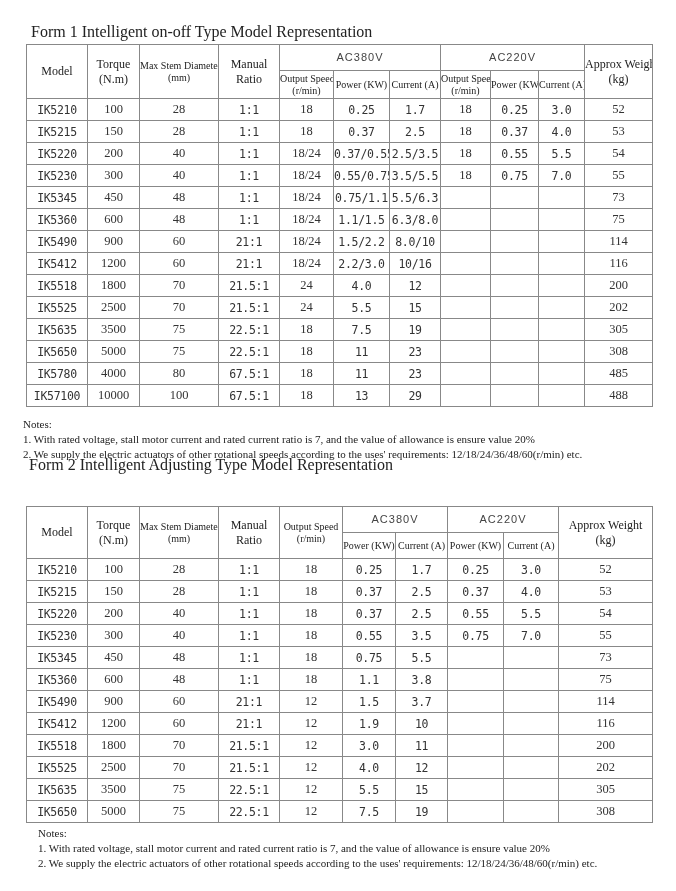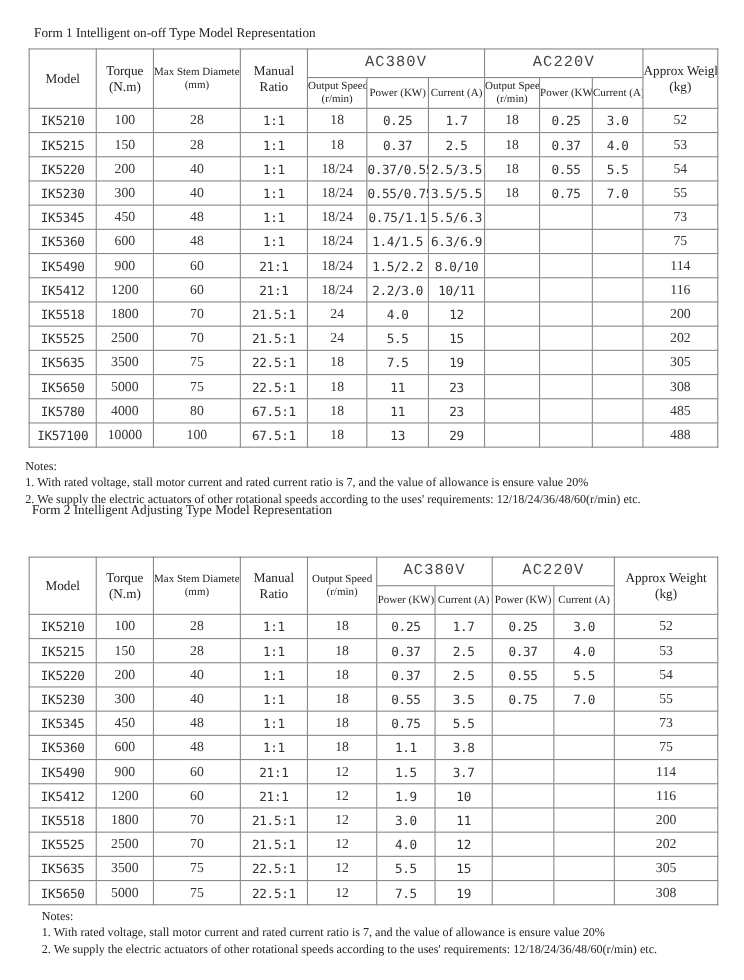--- a/index.html
+++ b/index.html
@@ -1,36 +1,36 @@
 <!DOCTYPE html>
 <html><head>
 <meta charset="utf-8">
 <style>
   html, body { margin: 0; padding: 0; background: #ffffff; }
   body {
     width: 676px; height: 891px; position: relative; overflow: hidden;
     font-family: "Liberation Serif", "DejaVu Serif", serif; color: #222;
   }
   .form-title {
-    position: absolute; left: 31px; font-size: 12px; color: #222;
+    position: absolute; left: 31px; font-size: 16px; color: #222;
   }
   #t1-title { top: 23px; }
   #t2-title { top: 456px; left: 29px; }
   table.spec {
     position: absolute; left: 26px; width: 626px;
     border-collapse: collapse; table-layout: fixed;
     border: 1.5px solid #555;
   }
   table.spec td, table.spec th {
     border: 1px solid #888; text-align: center; padding: 0; font-weight: normal;
     overflow: hidden; white-space: nowrap;
   }
   table.spec th { font-size: 12px; line-height: 15px; color: #222; }
   table.spec th.small { font-size: 10px; line-height: 12px; }
-  table.spec th.mono { font-family: Liberation Mono, monospace; font-size: 14px; letter-spacing: 1px; color: #444; }
+  table.spec th.mono { font-family: Liberation Sans, sans-serif; font-size: 11px; letter-spacing: 1px; color: #444; }
   table.spec td {
     font-family: "Liberation Serif", "DejaVu Serif", serif;
     font-size: 12.5px; color: #333; height: 21px;
   }
   table.spec td.num { font-family: "DejaVu Sans Mono", "Liberation Mono", monospace; font-size: 11.5px; letter-spacing: -0.3px; }
   #table1 { top: 44px; }
   #table1 tr.h1 th { height: 25px; }
   #table1 tr.h2 th { height: 27px; }
   #table2 { top: 506px; }
   #table2 tr.h1 th { height: 25px; }
@@ -146,22 +146,22 @@
         <td class="num"></td>
         <td class="num"></td>
         <td>73</td>
       </tr>
       <tr>
         <td class="num">IK5360</td>
         <td>600</td>
         <td>48</td>
         <td class="num">1:1</td>
         <td>18/24</td>
-        <td class="num">1.4/1.5</td>
-        <td class="num">6.3/6.9</td>
+        <td class="num">1.1/1.5</td>
+        <td class="num">6.3/8.0</td>
         <td></td>
         <td class="num"></td>
         <td class="num"></td>
         <td>75</td>
       </tr>
       <tr>
         <td class="num">IK5490</td>
         <td>900</td>
         <td>60</td>
         <td class="num">21:1</td>
@@ -173,21 +173,21 @@
         <td class="num"></td>
         <td>114</td>
       </tr>
       <tr>
         <td class="num">IK5412</td>
         <td>1200</td>
         <td>60</td>
         <td class="num">21:1</td>
         <td>18/24</td>
         <td class="num">2.2/3.0</td>
-        <td class="num">10/11</td>
+        <td class="num">10/16</td>
         <td></td>
         <td class="num"></td>
         <td class="num"></td>
         <td>116</td>
       </tr>
       <tr>
         <td class="num">IK5518</td>
         <td>1800</td>
         <td>70</td>
         <td class="num">21.5:1</td>

